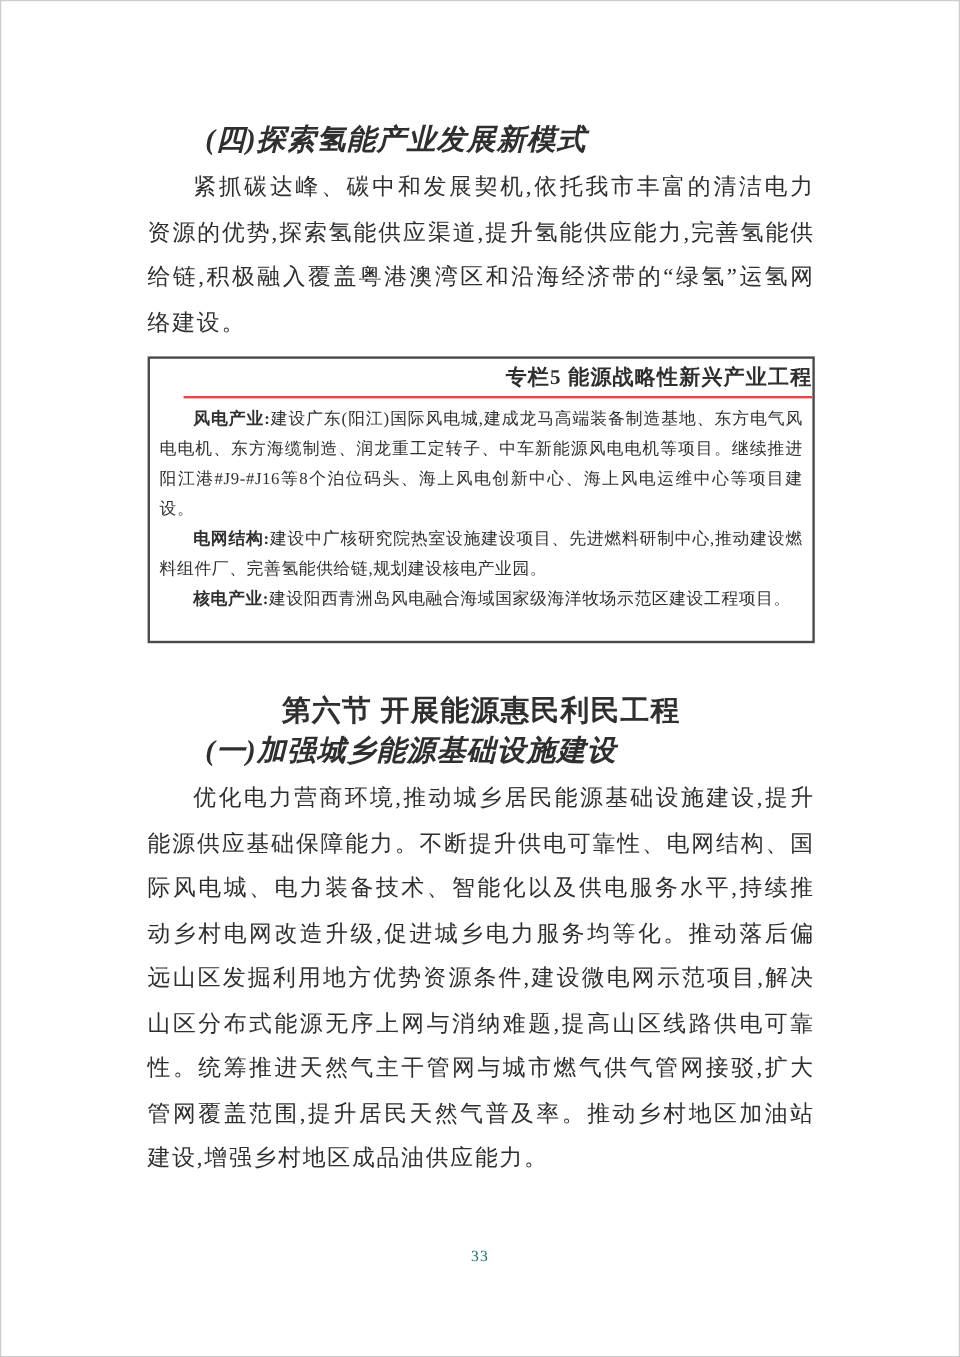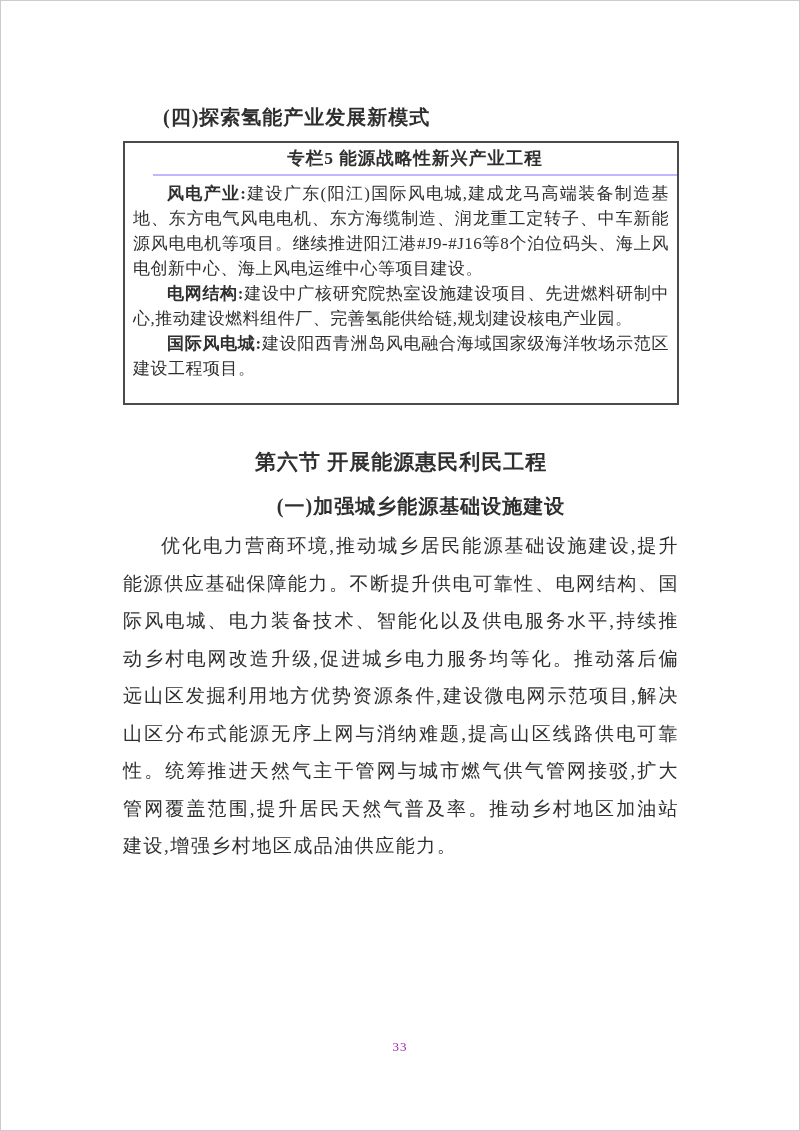--- a/index.html
+++ b/index.html
@@ -18,107 +18,108 @@
     font-family: "Liberation Serif", "DejaVu Serif", serif;
     color: #2f2f2f;
   }
   .content {
     position: absolute;
     left: 122px;
     top: 101px;
     width: 556px;
   }
   .sub-heading {
-    font-size: 20px;
+    font-size: 24px;
     font-weight: bold;
     line-height: 30px;
     margin: 0 0 0 2em;
     letter-spacing: 1px;
+    font-style: italic;
   }
   .body-para {
     font-size: 19px;
     line-height: 37.5px;
     text-align: justify;
     text-justify: inter-character;
     text-indent: 2em;
     letter-spacing: 1.5px;
     margin: 6px 0 0 0;
   }
   .feature-box {
     border: 2px solid #4b4b4b;
     margin-top: 9px;
     background: #ffffff;
   }
   .box-title {
     font-size: 17.5px;
     font-weight: bold;
-    text-align: center;
+    text-align: right;
     letter-spacing: 1px;
     padding: 3px 0 4px 0;
-    border-bottom: 2px solid #c4b5fd;
+    border-bottom: 2px solid #ef4444;
     margin-left: 28px;
   }
   .box-body {
     padding: 5px 8px 22px 8px;
   }
   .box-para {
-    font-size: 17px;
+    font-size: 14px;
     line-height: 25px;
     text-align: justify;
     text-justify: inter-character;
     text-indent: 2em;
     letter-spacing: 0.5px;
     margin: 0;
   }
   .box-para .lead {
     font-weight: bold;
   }
   .section-heading {
-    font-size: 21px;
+    font-size: 24px;
     font-weight: bold;
     text-align: center;
     letter-spacing: 1px;
     margin: 41px 0 0 0;
     line-height: 32px;
   }
   .sub-heading.second {
-    margin-top: 13px;
-    text-align: center;
+    margin-top: 2px;
   }
   .page-number {
     position: absolute;
     left: 0;
     right: 0;
     top: 1038px;
     text-align: center;
     font-size: 13px;
-    color: #a21caf;
+    color: #0f766e;
     letter-spacing: 1px;
   }
 </style>
 </head>
 <body>
 
 <div class="page">
   <div class="content">
 
     <h2 class="sub-heading">(四)探索氢能产业发展新模式</h2>
 
+    <p class="body-para">紧抓碳达峰、碳中和发展契机,依托我市丰富的清洁电力资源的优势,探索氢能供应渠道,提升氢能供应能力,完善氢能供给链,积极融入覆盖粤港澳湾区和沿海经济带的“绿氢”运氢网络建设。</p>
 
     <div class="feature-box">
       <div class="box-title">专栏5  能源战略性新兴产业工程</div>
       <div class="box-body">
         <p class="box-para">
           <span class="lead">风电产业:</span><span>建设广东(阳江)国际风电城,建成龙马高端装备制造基地、东方电气风电电机、东方海缆制造、润龙重工定转子、中车新能源风电电机等项目。继续推进阳江港#J9-#J16等8个泊位码头、海上风电创新中心、海上风电运维中心等项目建设。</span>
         </p>
         <p class="box-para">
           <span class="lead">电网结构:</span><span>建设中广核研究院热室设施建设项目、先进燃料研制中心,推动建设燃料组件厂、完善氢能供给链,规划建设核电产业园。</span>
         </p>
         <p class="box-para">
-          <span class="lead">国际风电城:</span><span>建设阳西青洲岛风电融合海域国家级海洋牧场示范区建设工程项目。</span>
+          <span class="lead">核电产业:</span><span>建设阳西青洲岛风电融合海域国家级海洋牧场示范区建设工程项目。</span>
         </p>
       </div>
     </div>
 
     <h1 class="section-heading">第六节  开展能源惠民利民工程</h1>
 
     <h2 class="sub-heading second">(一)加强城乡能源基础设施建设</h2>
 
     <p class="body-para">优化电力营商环境,推动城乡居民能源基础设施建设,提升能源供应基础保障能力。不断提升供电可靠性、电网结构、国际风电城、电力装备技术、智能化以及供电服务水平,持续推动乡村电网改造升级,促进城乡电力服务均等化。推动落后偏远山区发掘利用地方优势资源条件,建设微电网示范项目,解决山区分布式能源无序上网与消纳难题,提高山区线路供电可靠性。统筹推进天然气主干管网与城市燃气供气管网接驳,扩大管网覆盖范围,提升居民天然气普及率。推动乡村地区加油站建设,增强乡村地区成品油供应能力。</p>
 

